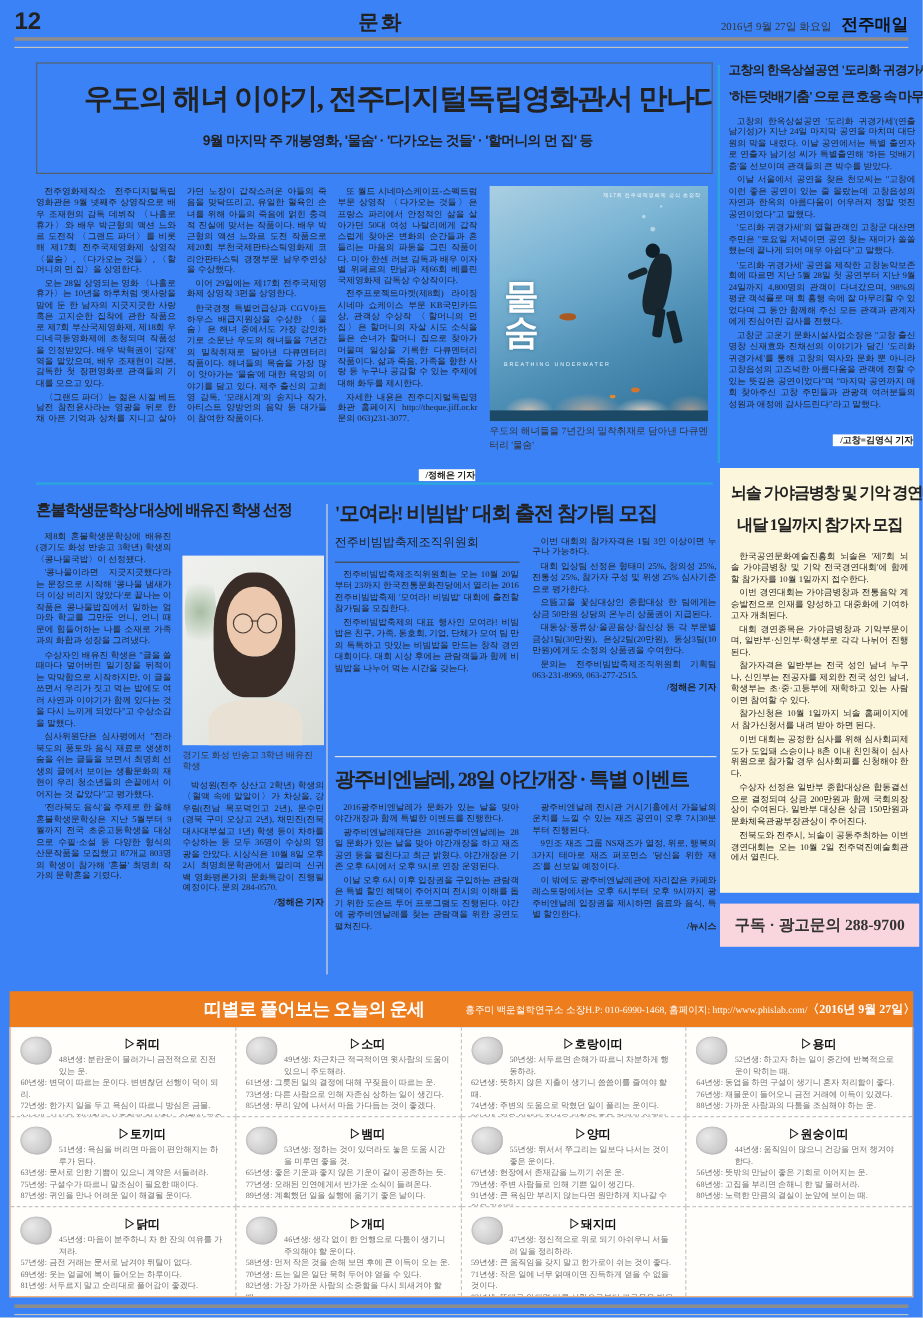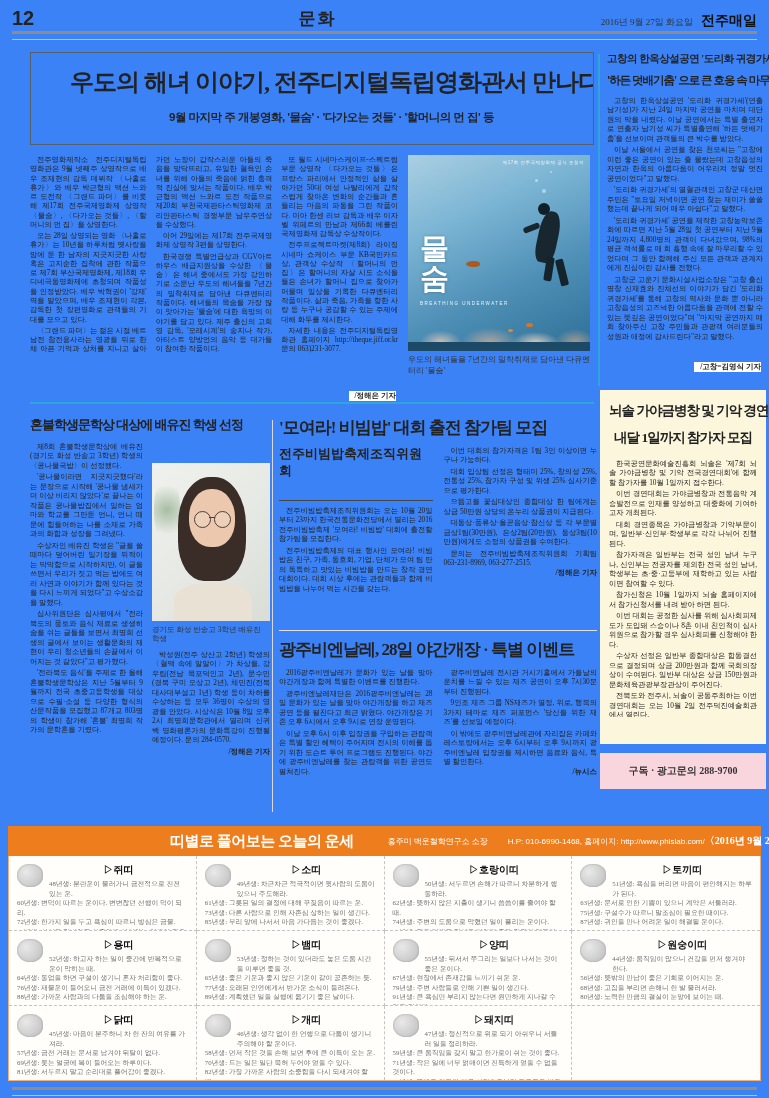--- a/index.html
+++ b/index.html
@@ -58,21 +58,21 @@
   .gochang .kick{font-size:10.5px;font-weight:bold;letter-spacing:-0.5px;white-space:nowrap;}
   .gochang h2{margin:7px 0 8px 0;font-size:11.5px;font-weight:bold;letter-spacing:-1px;white-space:nowrap;}
   .gochang .body{font-size:7.3px;line-height:1.3;text-align:justify;height:276px;overflow:hidden;position:relative;}
   
   .ybox{position:absolute;left:600px;top:390px;width:166px;height:354px;background:#fcf7dc;
         padding:12px 9px;box-sizing:border-box;}
   .ybox .t{text-align:center;font-size:13.5px;font-weight:bold;letter-spacing:-1px;white-space:nowrap;margin-bottom:9px;}
   .ybox .body{font-size:7.3px;line-height:1.3;text-align:justify;height:258px;overflow:hidden;margin-top:12px;}
   
   .pbox{position:absolute;left:600px;top:753px;width:166px;height:36px;background:#f9d6dd;
-        text-align:center;line-height:36px;font-size:10px;font-weight:bold;color:#333;}
+        text-align:center;line-height:36px;font-size:13px;font-weight:bold;color:#333;}
   
   .honbul{position:absolute;left:30px;top:416px;width:240px;}
   .honbul h2{margin:0 0 8px 0;font-size:13px;font-weight:bold;letter-spacing:-1px;white-space:nowrap;}
   .honbul .row{display:flex;gap:9px;align-items:flex-end;}
   .honbul .lcol{width:113px;height:372px;overflow:hidden;font-size:7.3px;line-height:1.3;text-align:justify;}
   .honbul .rcol{width:118px;}
   .photo{position:relative;width:118px;height:158px;overflow:hidden;
          background:linear-gradient(135deg,#f0f1ee 0%,#e6e9e3 55%,#d9ddd6 100%);}
   .plant{position:absolute;left:2px;top:14px;width:26px;height:66px;border-radius:45%;
          background:radial-gradient(circle,rgba(110,150,105,.55),rgba(110,150,105,0) 70%);}
@@ -84,30 +84,30 @@
   .torso{position:absolute;left:22px;bottom:-6px;width:78px;height:44px;background:#e9e1d3;border-radius:40% 40% 0 0;}
   .ph-cap{margin-top:4px;font-size:7.5px;color:#333;line-height:1.3;}
   .honbul .rtext{margin-top:6px;font-size:7.3px;line-height:1.3;text-align:justify;height:164px;overflow:hidden;}
   .by-r{text-align:right;font-size:7.5px;font-weight:bold;}
   .vdiv{position:absolute;left:272px;top:420px;height:392px;border-left:1px solid #d8d8d8;}
   
   .bibim{position:absolute;left:279px;top:416px;width:318px;}
   .bibim h2,.gwang h2{margin:0 0 7px 0;font-size:17px;font-weight:bold;letter-spacing:-1px;white-space:nowrap;}
   .cols2{column-count:2;column-gap:11px;font-size:7.3px;line-height:1.3;text-align:justify;overflow:hidden;}
   .bibim .cols2{height:178px;}
-  .kick2{font-weight:bold;font-size:13px;border-bottom:1px solid #444;padding-bottom:20px;margin:0 0 5px 0;}
+  .kick2{font-weight:normal;font-size:10px;border-bottom:1px solid #444;padding-bottom:9px;margin:0 0 5px 0;}
   .hdiv{position:absolute;left:279px;top:630px;width:318px;border-top:1px solid #e0e0e0;}
   .gwang{position:absolute;left:279px;top:638px;width:318px;}
   .gwang .cols2{height:150px;}
   
   .horo{position:absolute;left:8px;top:826px;width:753px;}
   .hbar{height:30px;background:#ee7d1e;display:flex;align-items:center;color:#fff;padding:0 12px;box-sizing:border-box;}
   .hbar .t{font-size:15px;font-weight:bold;margin-left:150px;letter-spacing:-0.5px;white-space:nowrap;}
   .hbar .a{font-size:8px;margin-left:34px;white-space:nowrap;}
-  .hbar .c{font-size:8px;margin-left:20px;font-family:Liberation Sans, sans-serif;white-space:nowrap;}
+  .hbar .c{font-size:8px;margin-left:0;font-family:Liberation Serif, serif;white-space:nowrap;}
   .hbar .d{font-size:10px;font-weight:bold;margin-left:auto;white-space:nowrap;}
   .hgrid{display:grid;grid-template-columns:repeat(4,1fr);border:1px solid #f2b078;border-top:none;
          background:#fffefb;height:224px;}
   .zcell{padding:6px 8px 4px 8px;overflow:hidden;border-right:1px dashed #c4c4c4;border-bottom:1px dashed #c4c4c4;}
   .zcell:nth-child(4n){border-right:none;}
   .zcell:nth-child(n+9){border-bottom:none;}
   .zicon{float:left;width:26px;height:23px;margin:2px 6px 2px 0;border-radius:48% 44% 46% 50%;
          background:radial-gradient(circle at 35% 35%,#e9e9e9,#c9c9c9 70%,#b5b5b5);box-shadow:inset 0 0 2px #9a9a9a;}
   .zname{font-size:10px;font-weight:bold;color:#111;margin:1px 0 2px 0;text-align:center;}
   .zline{font-size:6.8px;line-height:1.4;color:#6e6e6e;}
@@ -309,36 +309,36 @@
         <div class="zcell">
         <span class="zicon"></span>
         <div class="zname">▷호랑이띠</div>
         <div class="zline">50년생: 서두르면 손해가 따르니 차분하게 행동하라.</div>
         <div class="zline">62년생: 뜻하지 않은 지출이 생기니 씀씀이를 줄여야 할 때.</div>
         <div class="zline">74년생: 주변의 도움으로 막혔던 일이 풀리는 운이다.</div>
         <div class="zline">86년생: 작은 일에도 정성을 다하면 좋은 결과가 있겠다.</div>
       </div>
         <div class="zcell">
         <span class="zicon"></span>
+        <div class="zname">▷용띠</div>
+        <div class="zline">52년생: 하고자 하는 일이 중간에 반복적으로 운이 막히는 때.</div>
+        <div class="zline">64년생: 동업을 하면 구설이 생기니 혼자 처리함이 좋다.</div>
+        <div class="zline">76년생: 재물운이 들어오니 금전 거래에 이득이 있겠다.</div>
+        <div class="zline">88년생: 가까운 사람과의 다툼을 조심해야 하는 운.</div>
+      </div>
+        <div class="zcell">
+        <span class="zicon"></span>
         <div class="zname">▷토끼띠</div>
         <div class="zline">51년생: 욕심을 버리면 마음이 편안해지는 하루가 된다.</div>
         <div class="zline">63년생: 문서로 인한 기쁨이 있으니 계약은 서둘러라.</div>
         <div class="zline">75년생: 구설수가 따르니 말조심이 필요한 때이다.</div>
         <div class="zline">87년생: 귀인을 만나 어려운 일이 해결될 운이다.</div>
       </div>
         <div class="zcell">
         <span class="zicon"></span>
-        <div class="zname">▷용띠</div>
-        <div class="zline">52년생: 하고자 하는 일이 중간에 반복적으로 운이 막히는 때.</div>
-        <div class="zline">64년생: 동업을 하면 구설이 생기니 혼자 처리함이 좋다.</div>
-        <div class="zline">76년생: 재물운이 들어오니 금전 거래에 이득이 있겠다.</div>
-        <div class="zline">88년생: 가까운 사람과의 다툼을 조심해야 하는 운.</div>
-      </div>
-        <div class="zcell">
-        <span class="zicon"></span>
         <div class="zname">▷뱀띠</div>
         <div class="zline">53년생: 정하는 것이 있더라도 놓은 도움 시간을 미루면 좋을 것.</div>
         <div class="zline">65년생: 좋은 기운과 좋지 않은 기운이 같이 공존하는 듯.</div>
         <div class="zline">77년생: 오래된 인연에게서 반가운 소식이 들려온다.</div>
         <div class="zline">89년생: 계획했던 일을 실행에 옮기기 좋은 날이다.</div>
       </div>
         <div class="zcell">
         <span class="zicon"></span>
         <div class="zname">▷양띠</div>
         <div class="zline">55년생: 뒤서서 쭈그리는 일보다 나서는 것이 좋은 운이다.</div>

